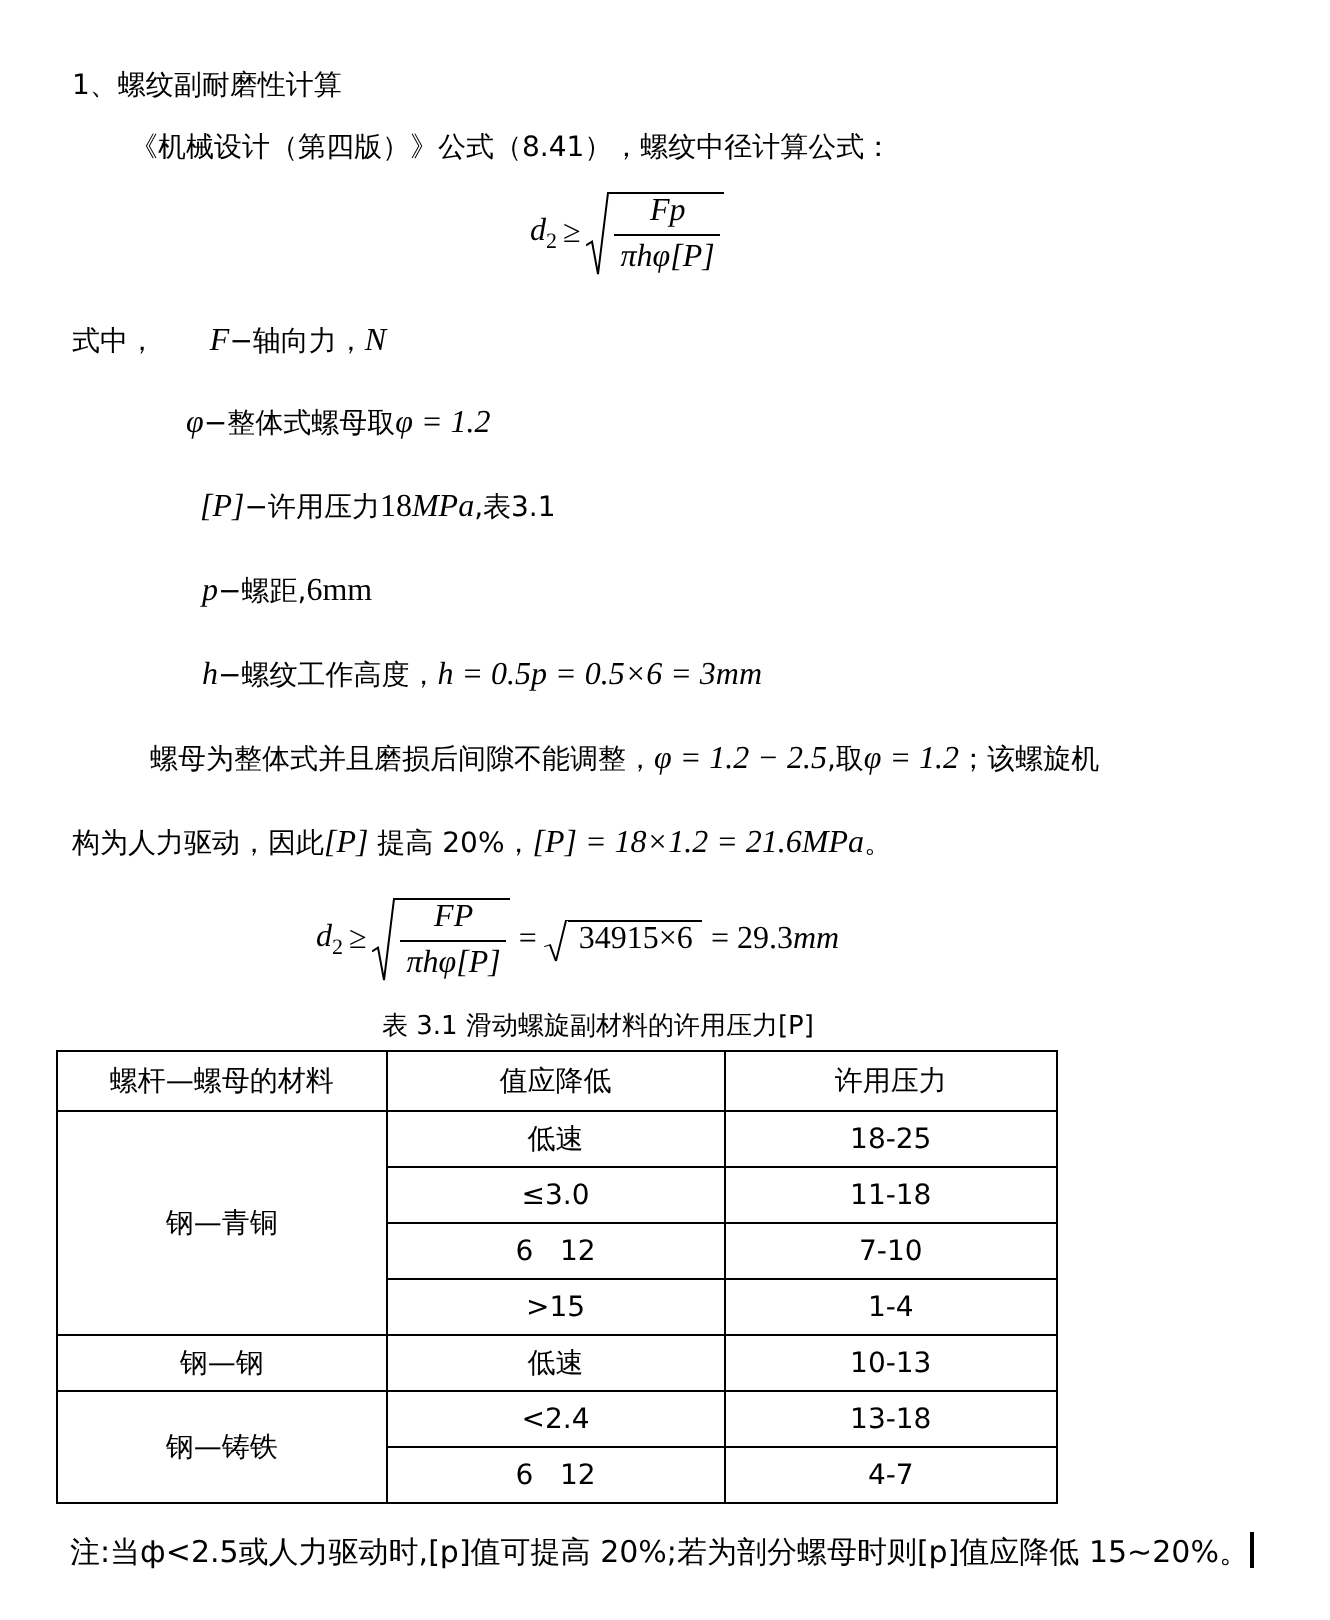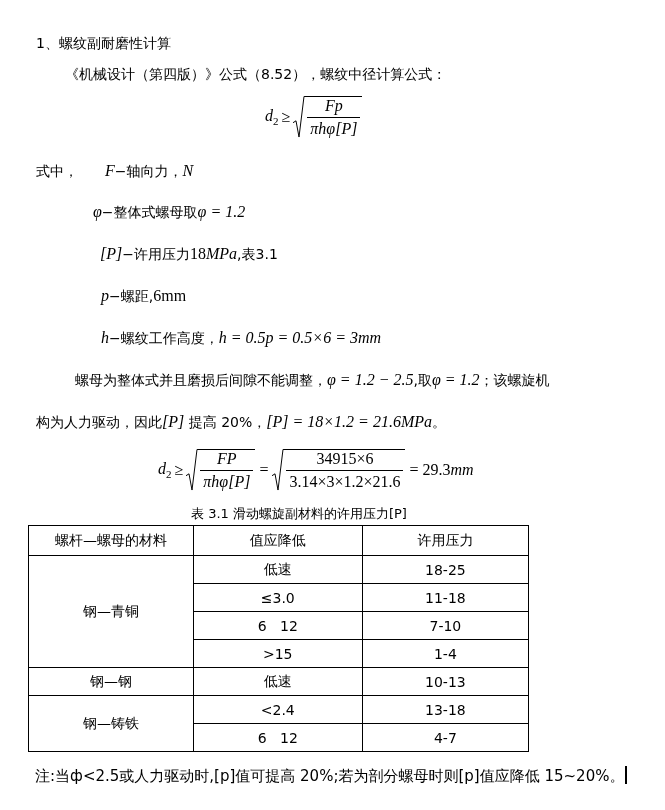--- a/index.html
+++ b/index.html
@@ -22,21 +22,21 @@
   
   table.t { position: absolute; left: 28px; top: 525px; width: 501px; border-collapse: collapse; font-size: 14px; }
   table.t td { border: 1.5px solid #000; text-align: center; padding: 0; height: 27px; font-family: "DejaVu Sans", sans-serif; }
   table.t tr.h td { height: 29px; }
   .cursor { display: inline-block; width: 2px; height: 18px; background: #000; vertical-align: -3px; margin-left: 1px; }
 </style>
 </head>
 <body>
 
 <div class="line" style="left:36px; top:33px;">1、螺纹副耐磨性计算</div>
-<div class="line" style="left:65px; top:64px;">《机械设计（第四版）》公式（8.52），螺纹中径计算公式：</div>
+<div class="line" style="left:65px; top:64px;">《机械设计（第四版）》公式（8.41），螺纹中径计算公式：</div>
 
 <div class="eq" style="left:265px; top:96px;">
   <span class="m"><span>d</span><span class="sub">2</span></span>
   <span class="mr" style="margin:0 3px;">≥</span>
   <span class="sqrt">
     <span class="rad">
         <svg viewBox="0 0 12 44" preserveAspectRatio="none">
           <polyline points="0,28 3,26 6,43 11,0.5 12,0.5" fill="none" stroke="#000" stroke-width="1"></polyline>
         </svg>
       </span>
@@ -93,21 +93,20 @@
   <span class="mr" style="margin:0 4px;">=</span>
   <span class="sqrt">
     <span class="rad">
         <svg viewBox="0 0 12 44" preserveAspectRatio="none">
           <polyline points="0,28 3,26 6,43 11,0.5 12,0.5" fill="none" stroke="#000" stroke-width="1"></polyline>
         </svg>
       </span>
     <span class="body">
       <span class="frac">
         <span class="num mr">34915×6</span>
-        <span class="den mr">3.14×3×1.2×21.6</span>
       </span>
     </span>
   </span>
   <span class="mr" style="margin-left:4px;">= 29.3</span>
     <span class="m">mm</span>
 </div>
 
 <div class="line" style="left:191px; top:504px; font-size:13px;">表 3.1   滑动螺旋副材料的许用压力[P]</div>
 
 <table class="t">

